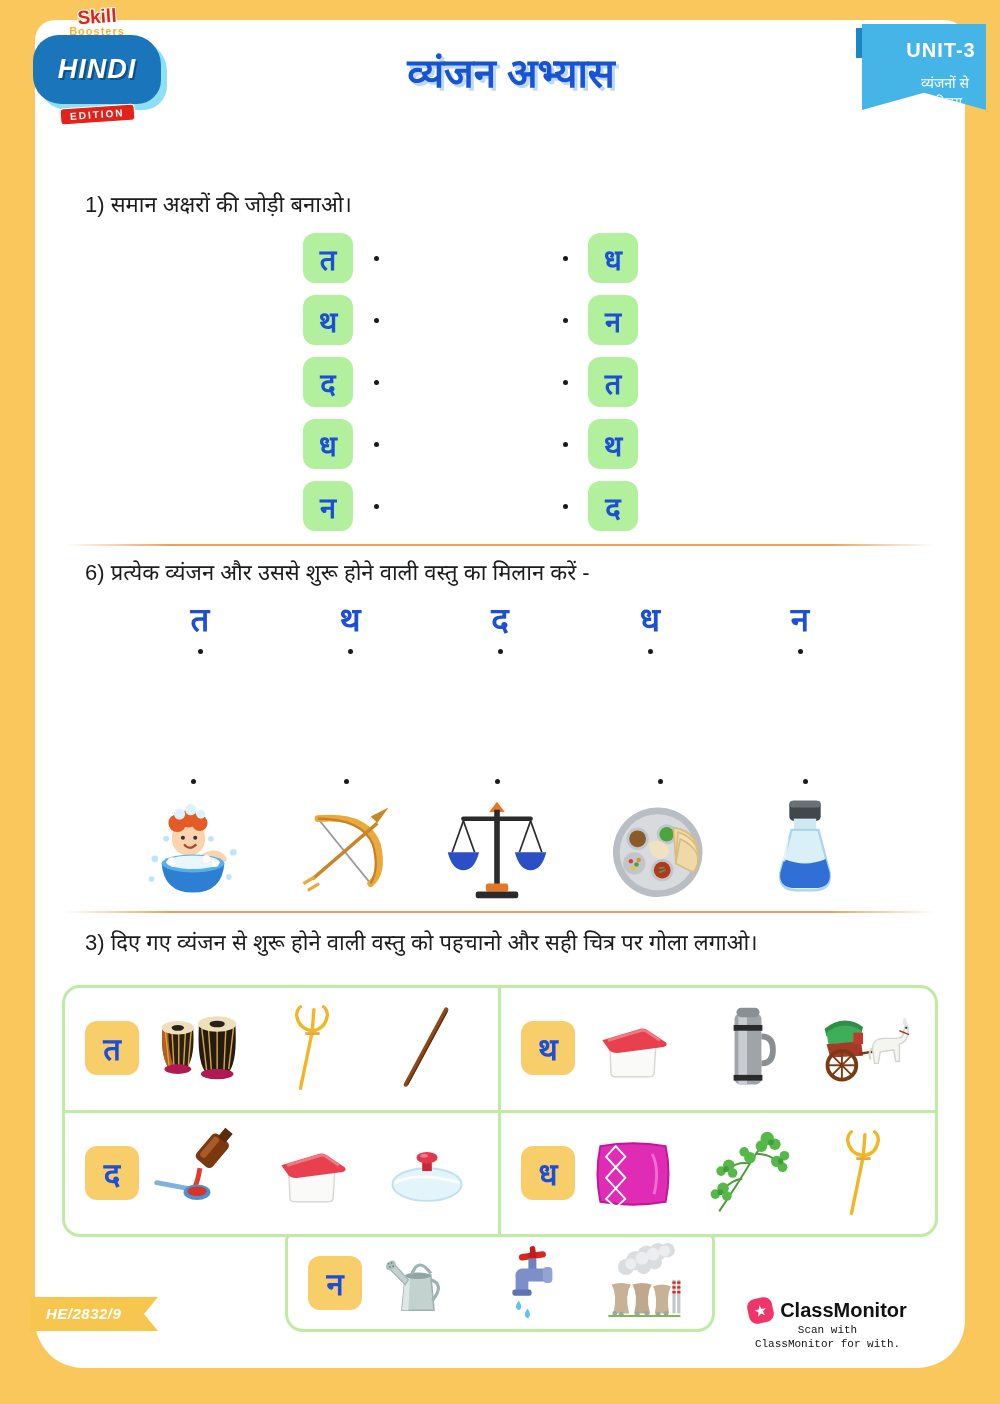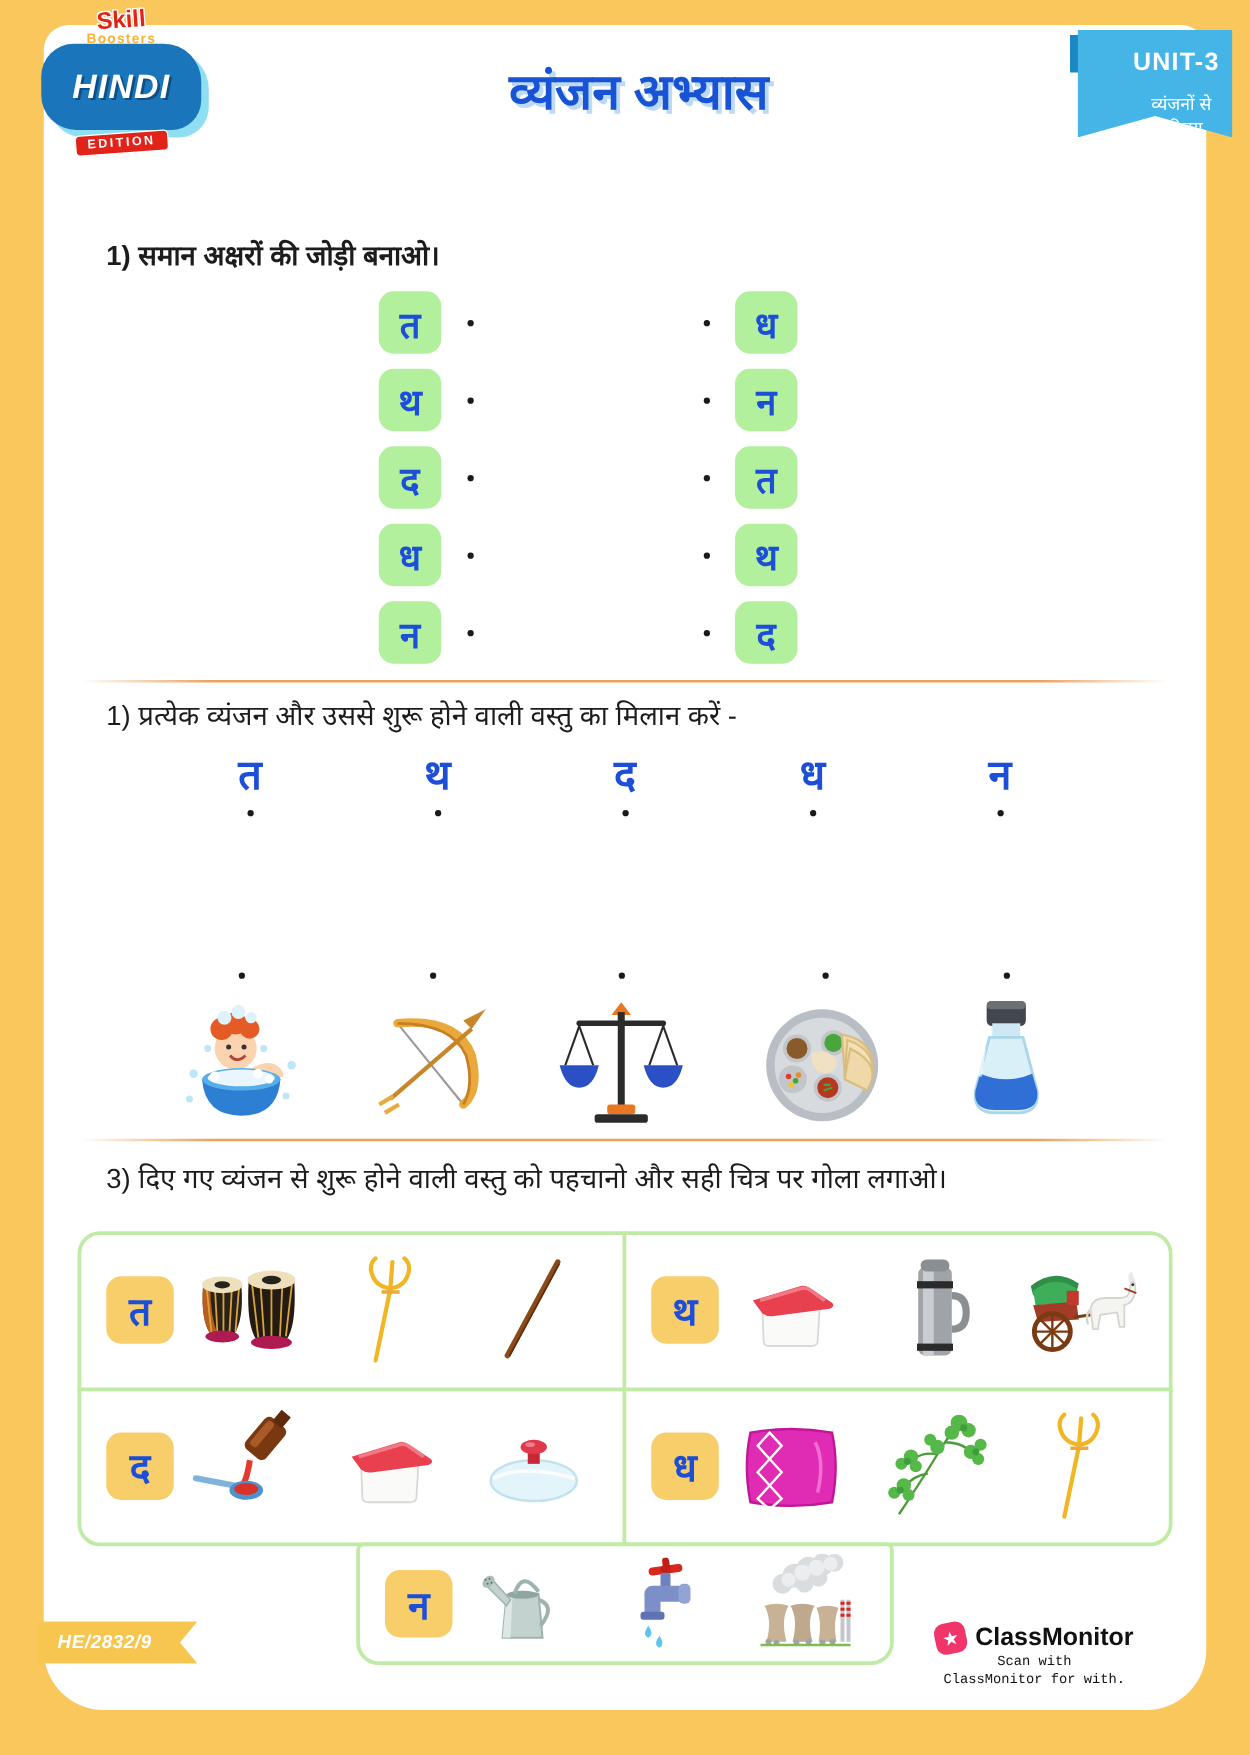--- a/index.html
+++ b/index.html
@@ -93,21 +93,21 @@
   <div class="banner-fold"></div>
   <div class="unit-banner">
     <div class="unit-line1">UNIT-3</div>
     <div class="unit-line2">व्यंजनों से परिचय</div>
   </div>
 
   <div class="title">
     <div class="t1">व्यंजन अभ्यास</div>
   </div>
 
-  <div class="heading" style="top:188px;font-weight:bold;">1) समान अक्षरों की जोड़ी बनाओ।</div>
+  <div class="heading" style="top:188px;">1) समान अक्षरों की जोड़ी बनाओ।</div>
 
   <div class="match-row" style="top:233px;">
     <div class="tile green" style="left:303px;">
         <span>त</span>
       </div>
     <span class="dot" style="left:374px;top:23px;"></span>
     <span class="dot" style="left:563px;top:23px;"></span>
     <div class="tile green" style="left:588px;">
         <span>ध</span>
       </div>
@@ -148,21 +148,21 @@
       </div>
     <span class="dot" style="left:374px;top:23px;"></span>
     <span class="dot" style="left:563px;top:23px;"></span>
     <div class="tile green" style="left:588px;">
         <span>द</span>
       </div>
   </div>
 
   <div class="divider" style="top:544px;"></div>
 
-  <div class="heading" style="top:556px;">1) प्रत्येक व्यंजन और उससे शुरू होने वाली वस्तु का मिलान करें -</div>
+  <div class="heading" style="top:556px;">6) प्रत्येक व्यंजन और उससे शुरू होने वाली वस्तु का मिलान करें -</div>
 
   <div class="s2-col" style="left:135px;top:600px;">
     <div class="s2-letter">त</div>
     <span class="dot"></span>
   </div>
   <div class="s2-col" style="left:285px;top:600px;">
     <div class="s2-letter">थ</div>
     <span class="dot"></span>
   </div>
   <div class="s2-col" style="left:435px;top:600px;">

